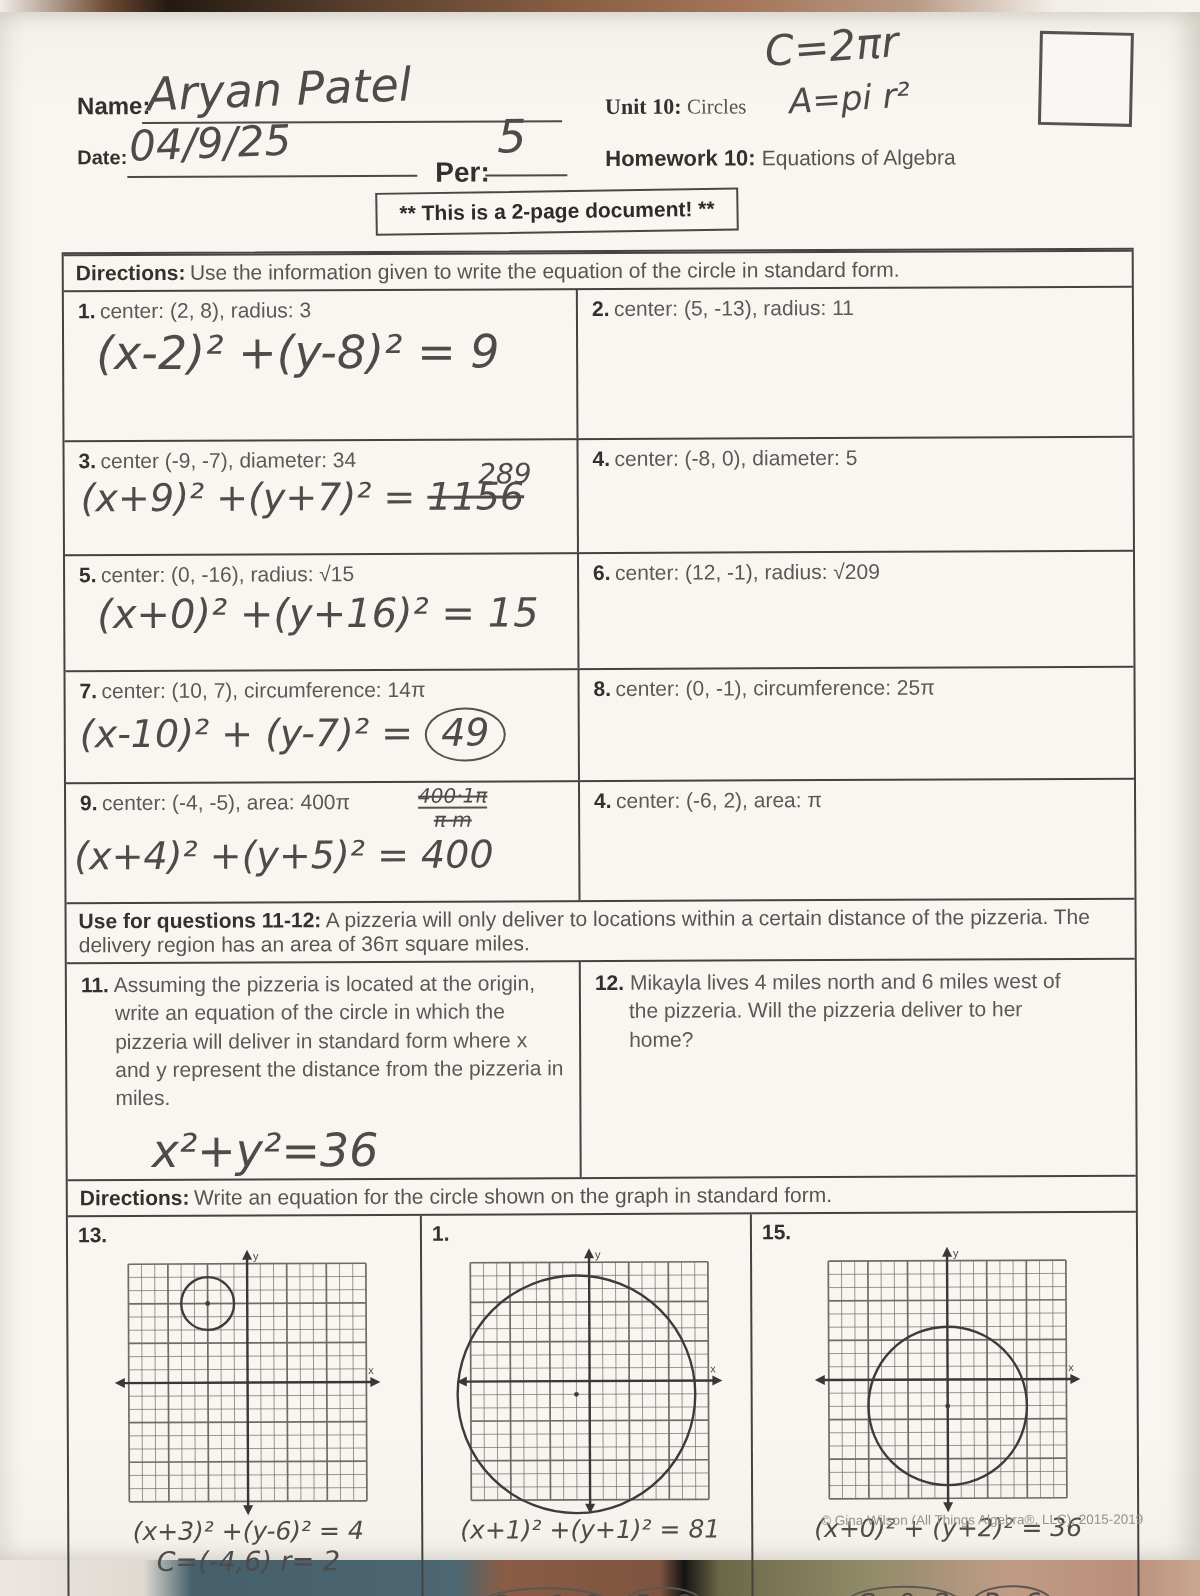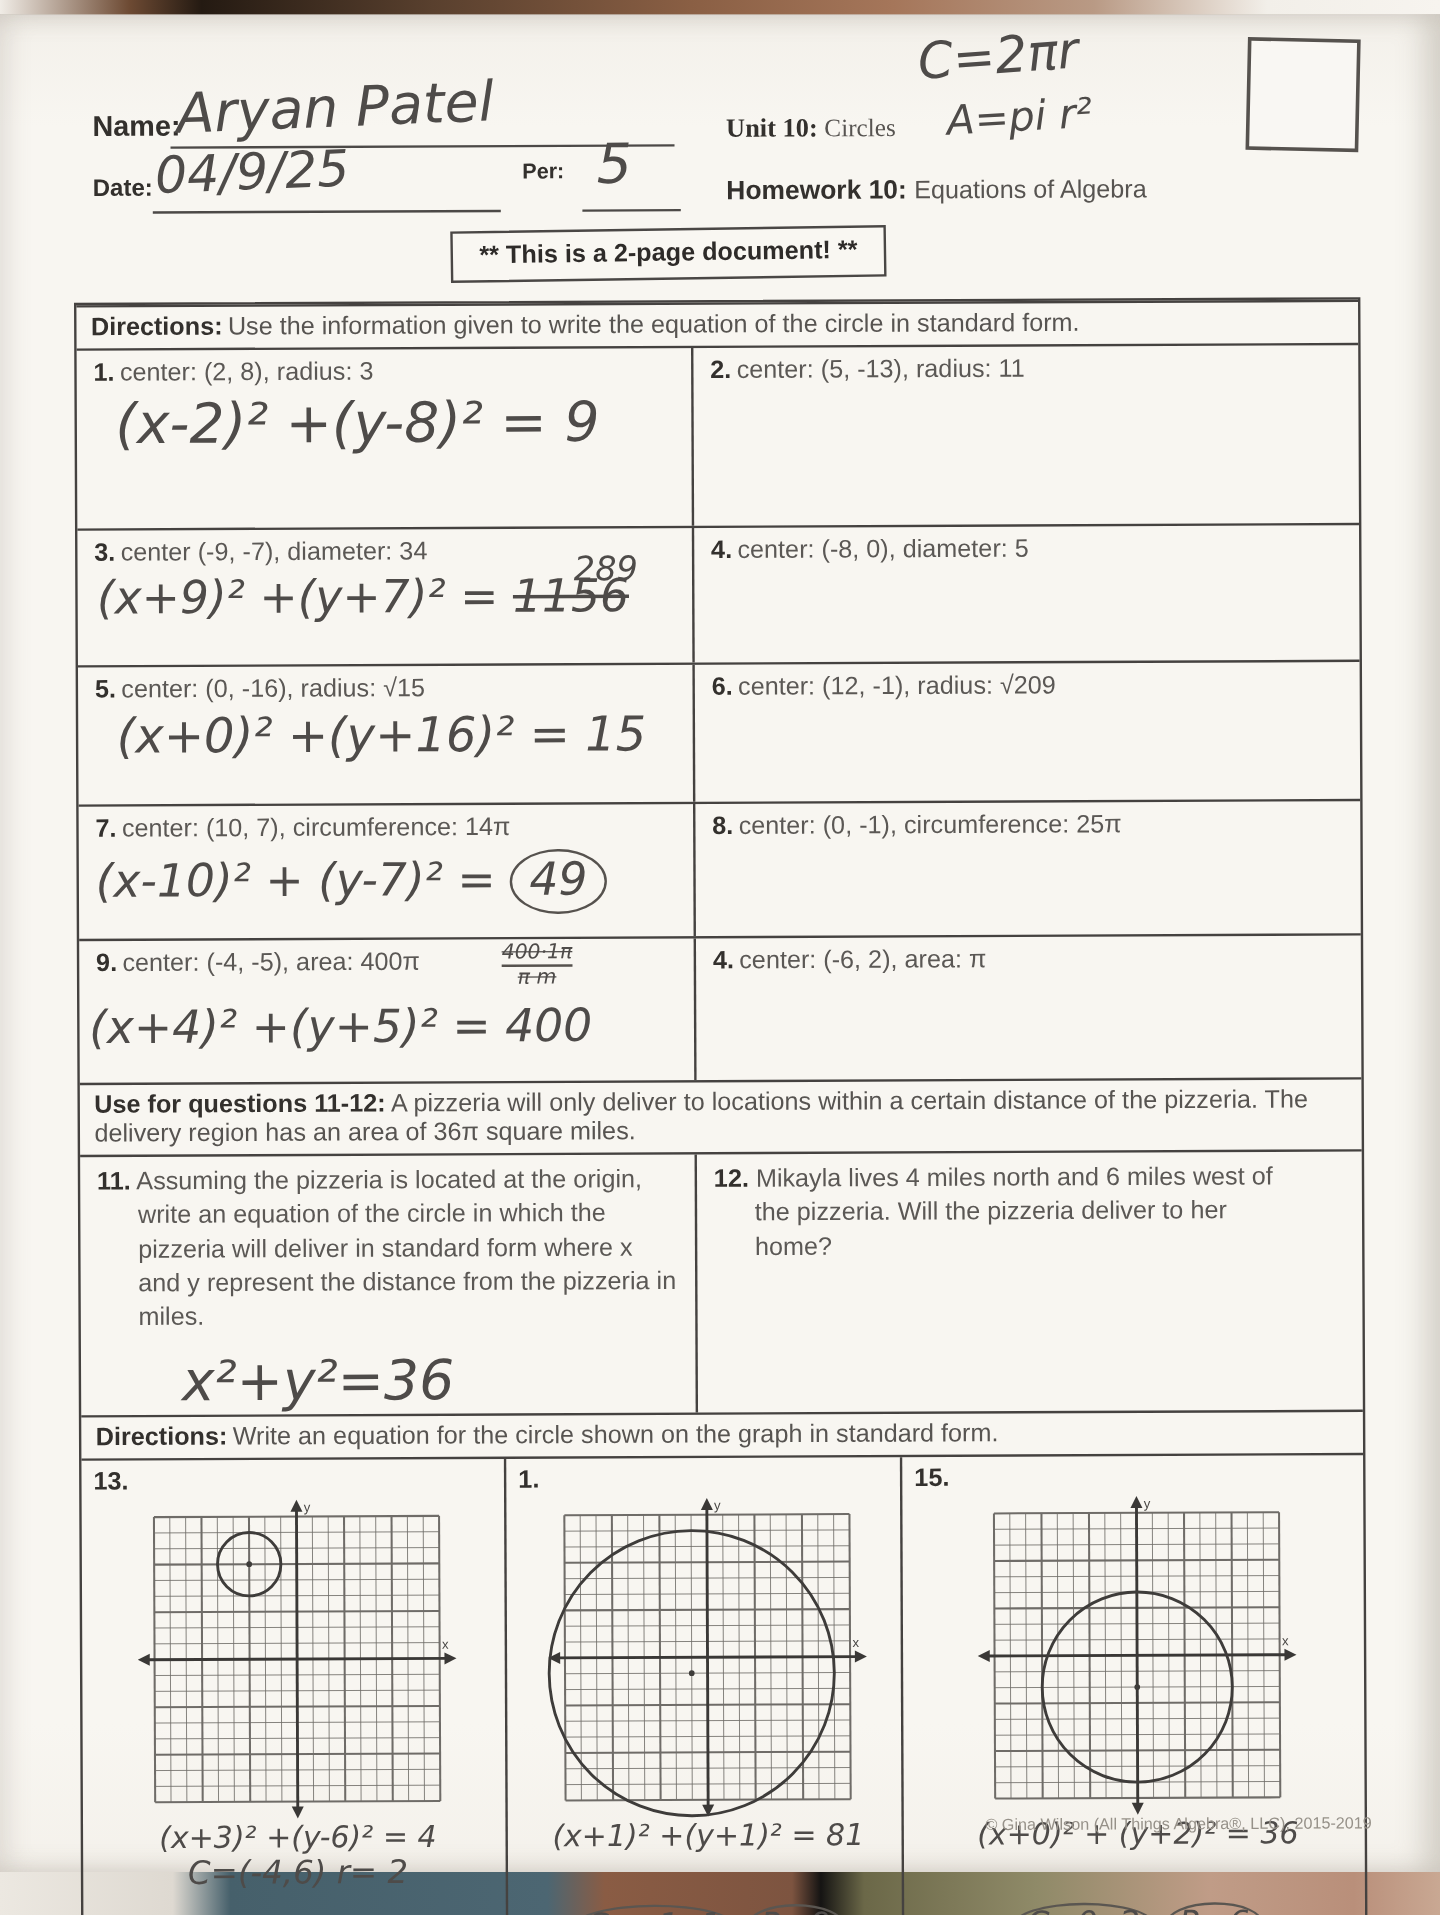--- a/index.html
+++ b/index.html
@@ -35,21 +35,21 @@
   .underline { border-bottom:2px solid #4c4947; display:inline-block; }
 
   
   .hdr { position:absolute; left:0; top:0; width:1200px; height:230px; }
   .hdr .name-label   { position:absolute; left:80px;  top:78px;  font-size:24px; }
   .hdr .name-value   { position:absolute; left:150px; top:52px;  font-size:46px; transform:rotate(-2deg); }
   .hdr .name-line    { position:absolute; left:145px; top:108px; width:420px; }
   .hdr .date-label   { position:absolute; left:80px;  top:132px; font-size:20px; }
   .hdr .date-value   { position:absolute; left:132px; top:108px; font-size:42px; transform:rotate(-2deg); }
   .hdr .date-line    { position:absolute; left:130px; top:162px; width:290px; }
-  .hdr .per-label    { position:absolute; left:438px; top:120px; font-size:18px; }
+  .hdr .per-label    { position:absolute; left:438px; top:144px; font-size:28px; }
   .hdr .per-value    { position:absolute; left:500px; top:100px; font-size:46px; }
   .hdr .per-line     { position:absolute; left:488px; top:162px; width:82px; }
   .hdr .unit-row     { position:absolute; left:608px; top:82px;  font-size:22px;font-family:Liberation Serif, serif; }
   .hdr .hw-row       { position:absolute; left:608px; top:134px; font-size:22px; }
   .hdr .scribble1    { position:absolute; left:768px; top:14px;  font-size:42px; transform:rotate(-4deg); }
   .hdr .scribble2    { position:absolute; left:792px; top:70px;  font-size:34px; transform:rotate(-3deg); }
   .hdr .corner-box   { position:absolute; left:1042px; top:22px; width:94px; height:94px; border:3px solid #56524e; transform:rotate(1.5deg); background:#f9f7f3; }
   .banner {
     position:absolute; left:378px; top:178px; padding:7px 22px 8px;
     border:2px solid #4a4745; background:#f9f7f2;
@@ -62,21 +62,21 @@
   .trow:first-child { border-top:none; }
   .full { display:block; border-top:2.5px solid #454240; padding:5px 12px; }
   .cell { position:relative; padding:7px 10px 4px 14px; }
   .cell + .cell { border-left:2.5px solid #454240; }
   .qnum { font-weight:bold; color:#33302d; font-size:21px; }
   .qtext { color:#5b5855; font-size:21px; }
   .ans { margin:6px 0 0 18px; font-size:38px; white-space:nowrap; }
   .struck { text-decoration:line-through; }
   .corr { display:inline-block; transform:translateY(-26px); font-size:28px; margin-left:-58px; }
   .circled { display:inline-block; border:2.5px solid #56524e; border-radius:50%; padding:4px 14px 6px; }
-  .scratch { position:absolute; left:352px; top:2px; font-size:17px; text-align:center; line-height:1.1; }
+  .scratch { position:absolute; left:352px; top:2px; font-size:20px; text-align:center; line-height:1.1; }
   .scratch .numr { display:block; text-decoration:line-through; }
   .scratch .denr { display:block; border-top:2px solid #56524e; text-decoration:line-through; padding:0 8px; }
 
   .q11text { margin-left:34px; color:#5b5855; font-size:21px; line-height:1.35; max-width:450px; }
   .q11text .qnum { margin-left:-34px; }
   .bigans { font-size:46px; margin:14px 0 0 70px; }
 
   
   .graphrow { display:grid; grid-template-columns:352px 330px 1fr; border-top:2.5px solid #454240; }
   .gcell { position:relative; padding:6px 4px 4px 10px; }

